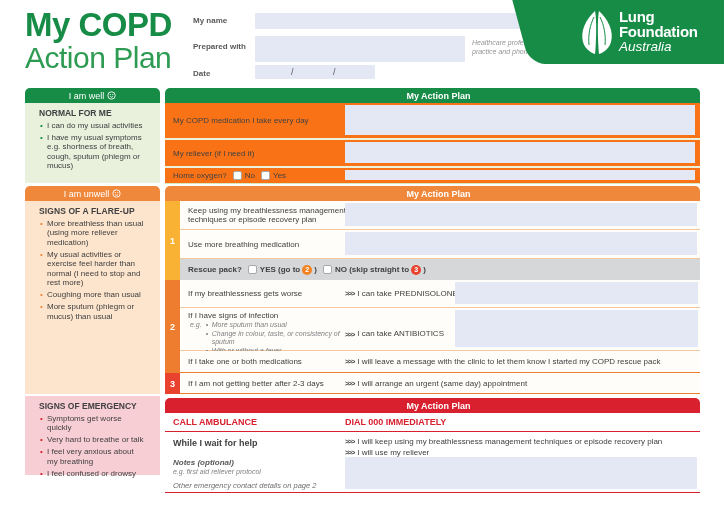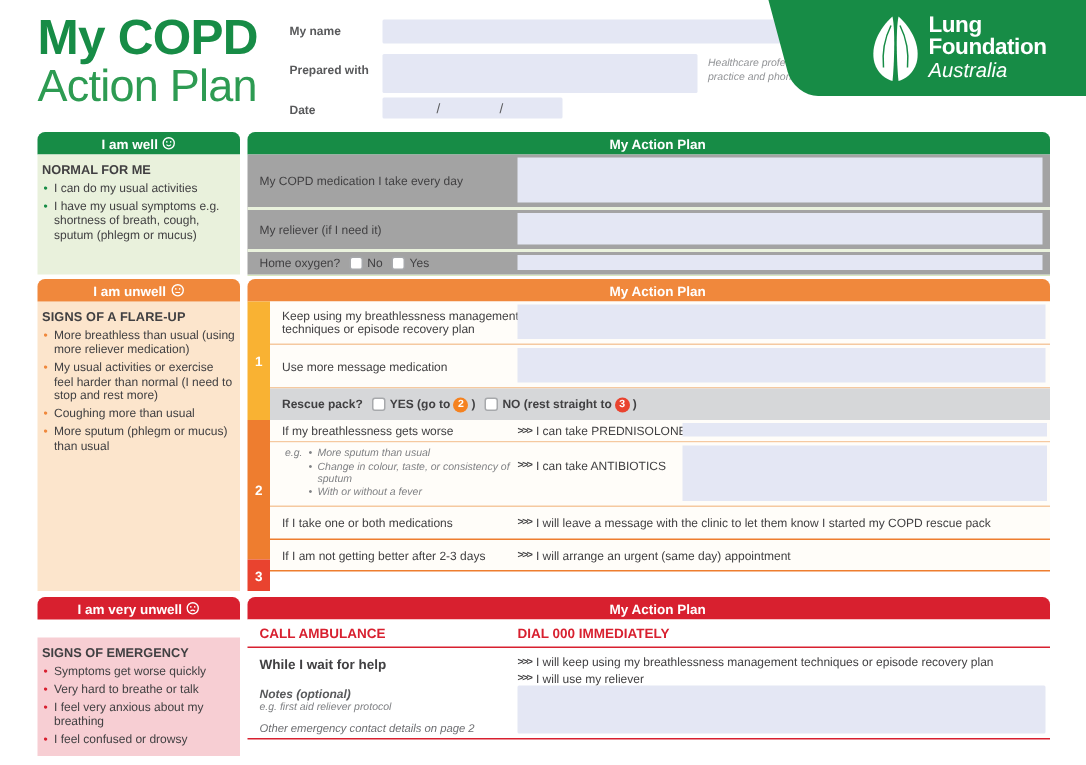--- a/index.html
+++ b/index.html
@@ -23,73 +23,73 @@
   .slash.s1 { left:36px; } .slash.s2 { left:78px; }
   #hc-note { left:472px; top:39px; width:100px; font-size:7px; font-style:italic; color:#939598; line-height:8.5px; }
   #review-note { left:385px; top:69px; font-size:8px; font-weight:600; color:#414042; }
   #banner { left:508px; top:-16px; width:260px; height:80px; background:#178c46; border-radius:16px; transform:skewX(15deg); transform-origin:top left; }
   #logo { left:580px; top:9px; display:flex; align-items:flex-start; }
   #logo-text { margin-left:5px; color:#fff; line-height:15px; }
   #logo-text .l1, #logo-text .l2 { font-size:15px; font-weight:800; letter-spacing:-0.3px; }
   #logo-text .l3 { font-size:13.5px; font-weight:400;font-style:italic; }
 
   
-  .tab { left:25px; width:135px; height:15px; border-radius:5px 5px 0 0; display:flex; align-items:center; justify-content:center; color:#fff; font-size:9px; font-weight:700; gap:3px; }
+  .tab { left:25px; width:135px; height:15px; border-radius:5px 5px 0 0; display:flex; align-items:center; justify-content:center; color:#fff; font-size:9px; font-weight:400; gap:3px; }
   .bar { left:165px; width:535px; height:15px; border-radius:5px 5px 0 0; display:flex; align-items:center; justify-content:center; color:#fff; font-size:9px; font-weight:700;padding-left:12px; }
-  .panel { left:25px; width:135px; padding:5px 3px; }
+  .panel { left:25px; width:135px; padding:5px 14px; }
   .panel .ptitle { font-size:8.5px; font-weight:800; color:#414042; margin-bottom:2px; }
   .panel ul { list-style:none; }
   .panel li { position:relative; padding-left:8px; font-size:8px; line-height:9.5px; margin-top:2.5px; color:#414042; }
   .panel li::before { content:"•"; position:absolute; left:1px; top:0; }
   .p-green li::before { color:#178c46; } .p-orange li::before { color:#f0883c; } .p-red li::before { color:#d8202f; }
   .chev { font-weight:800; font-size:7px; letter-spacing:-1px; margin-right:3px; color:#414042; }
   .cb { display:inline-block; width:9px; height:9px; background:#fff; border:1px solid #a7a9ac; border-radius:2px; vertical-align:middle; margin:0 3px 0 6px; }
 
   
   .tab-g, .bar-g { background:#178c46; }
   #tab-g { top:88px; } #bar-g { top:88px; }
   #panel-g { top:103px; height:80px; background:#e9f1dc; }
   #rows-g { left:165px; top:103px; width:535px; border-bottom:1px solid #d8e8c0; }
-  .g-row { position:relative; background:#a3a3a3; border-bottom:2px solid #eaf2dd; display:flex; align-items:center; padding-left:8px; font-size:8px; color:#414042; }
+  .g-row { position:relative; background:#f97316; border-bottom:2px solid #eaf2dd; display:flex; align-items:center; padding-left:8px; font-size:8px; color:#414042; }
   .g-row:last-child { border-bottom:none; }
   #g-r1 { height:37px; } #g-r2 { height:28px; } #g-r3 { height:15px; }
   .g-input { position:absolute; left:180px; top:2px; bottom:3px; width:350px; background:#e4e7f4; }
   #g-r3 .lbl { font-weight:400; }
 
   
   .tab-o, .bar-o { background:#f0883c; }
   #tab-o { top:186px; } #bar-o { top:186px; }
   #panel-o { top:201px; height:193px; background:#fce5cc; }
   #panel-o .ptitle { letter-spacing:0.1px; }
   #steps { left:165px; top:201px; width:15px; }
   .step { display:flex; align-items:center; justify-content:center; color:#fff; font-size:9px; font-weight:800; }
   #step-1 { height:79px; background:#f9b233; } #step-2 { height:93px; background:#ee7d2f; } #step-3 { height:21px; background:#e9432f; }
   #rows-o { left:180px; top:201px; width:520px; }
   .o-row { position:relative; background:#fffdf9; border-bottom:1px solid #f5c9a0; display:flex; align-items:center; padding-left:8px; font-size:8px; color:#414042; }
   #o-r1 { height:29px; } #o-r1 .lbl { width:160px; line-height:9.5px; }
   #o-r2 { height:29px; }
   #o-rescue { height:21px; background:#d6d7d9; border-bottom:none; font-weight:700; }
-  #o-r4 { height:15px; } #o-r5 { height:43px; align-items:flex-start; } #o-r6 { height:22px; border-bottom:1px solid #ee7d2f; } #o-r7 { height:21px; border-bottom:1.5px solid #ee7d2f; }
+  #o-r4 { height:28px; } #o-r5 { height:43px; align-items:flex-start; } #o-r6 { height:22px; border-bottom:1px solid #ee7d2f; } #o-r7 { height:21px; border-bottom:1.5px solid #ee7d2f; }
   .o-input { position:absolute; left:165px; top:2px; bottom:3px; width:352px; background:#e4e7f4; }
   .o-input-half { position:absolute; left:275px; top:2px; bottom:3px; width:243px; background:#e4e7f4; }
   .action { position:absolute; left:165px; display:flex; align-items:center; font-size:8px; }
   .num-c { display:inline-flex; width:10px; height:10px; border-radius:50%; color:#fff; font-size:7px; font-weight:800; align-items:center; justify-content:center; margin:0 2px; }
   .num-o { background:#f58220; } .num-r { background:#e9432f; }
   #o-r5 .infection { padding-top:3px; width:165px; }
   .eg-row { display:flex; margin-top:1px; }
   .eg { font-size:7px; font-style:italic; color:#808285; margin:0 3px 0 2px; }
   .sub { list-style:none; }
   .sub li { position:relative; padding-left:7px; font-size:7px; font-style:italic; color:#808285; line-height:8.5px; }
   .sub li::before { content:"•"; position:absolute; left:1px; top:0; }
   .long-action { position:absolute; left:165px; width:352px; font-size:8px; display:flex; align-items:center; }
 
   
   .tab-r, .bar-r { background:#d8202f; }
   #tab-r { top:398px; } #bar-r { top:398px; }
-  #panel-r { top:425px; height:79px; background:#f7ced3; }
+  #panel-r { top:396px; height:79px; background:#f7ced3; }
   #red-body { left:165px; top:413px; width:535px; height:80px; background:#fff; border-bottom:1.5px solid #d8202f; }
   #red-row1 { position:absolute; left:0; top:0; width:535px; height:19px; border-bottom:1.5px solid #d8202f; display:flex; align-items:center; padding-left:8px; }
   .redbold { font-size:9px; font-weight:800; color:#d8202f; }
   #dial-label { position:absolute; left:180px; }
   #wait-label { left:8px; top:25px; font-size:9px; font-weight:700; color:#414042; }
   #red-actions { left:180px; top:24px; font-size:8px; }
   #red-actions .ra { display:flex; align-items:center; margin-bottom:2px; }
   #notes-label { left:8px; top:45px; font-size:8px; font-style:italic; font-weight:700; color:#58595b; }
   #notes-eg { left:8px; top:55px; font-size:7px; font-style:italic; color:#808285; }
   #other-note { left:8px; top:68px; font-size:7.5px; font-style:italic; color:#6d6e71; }
@@ -196,54 +196,55 @@
     <div class="step" id="step-1">1</div>
     <div class="step" id="step-2">2</div>
     <div class="step" id="step-3">3</div>
   </div>
   <div class="abs" id="rows-o">
     <div class="o-row" id="o-r1">
       <span class="lbl">Keep using my breathlessness management techniques or episode recovery plan</span>
       <div class="o-input"></div>
     </div>
     <div class="o-row" id="o-r2">
-      <span class="lbl">Use more message medication</span>
+      <span class="lbl">Use more breathing medication</span>
       <div class="o-input"></div>
     </div>
     <div class="o-row" id="o-rescue">
       <span>Rescue pack?</span>
       <span class="cb"></span>
       <span>YES (go to</span>
       <span class="num-c num-o">2</span>
       <span>)</span>
       <span class="cb"></span>
-      <span>NO (rest straight to</span>
+      <span>NO (skip straight to</span>
       <span class="num-c num-r">3</span>
       <span>)</span>
     </div>
     <div class="o-row" id="o-r4">
       <span class="lbl">If my breathlessness gets worse</span>
       <div class="action" style="top:0;bottom:0;">
         <span class="chev">&gt;&gt;&gt;</span>
         <span>I can take PREDNISOLONE</span>
       </div>
       <div class="o-input-half"></div>
     </div>
     <div class="o-row" id="o-r5">
       <div class="infection">
+        <div>If I have signs of infection</div>
         <div class="eg-row">
           <span class="eg">e.g.</span>
           <ul class="sub">
             <li>More sputum than usual</li>
             <li>Change in colour, taste, or consistency of sputum</li>
             <li>With or without a fever</li>
           </ul>
         </div>
       </div>
-      <div class="action" style="top:0;bottom:12px;">
+      <div class="action" style="top:0;bottom:12px;align-items:flex-end;">
         <span class="chev">&gt;&gt;&gt;</span>
         <span>I can take ANTIBIOTICS</span>
       </div>
       <div class="o-input-half"></div>
     </div>
     <div class="o-row" id="o-r6">
       <span class="lbl">If I take one or both medications</span>
       <div class="long-action" style="top:0;bottom:0;">
         <span class="chev">&gt;&gt;&gt;</span>
         <span>I will leave a message with the clinic to let them know I started my COPD rescue pack</span>

